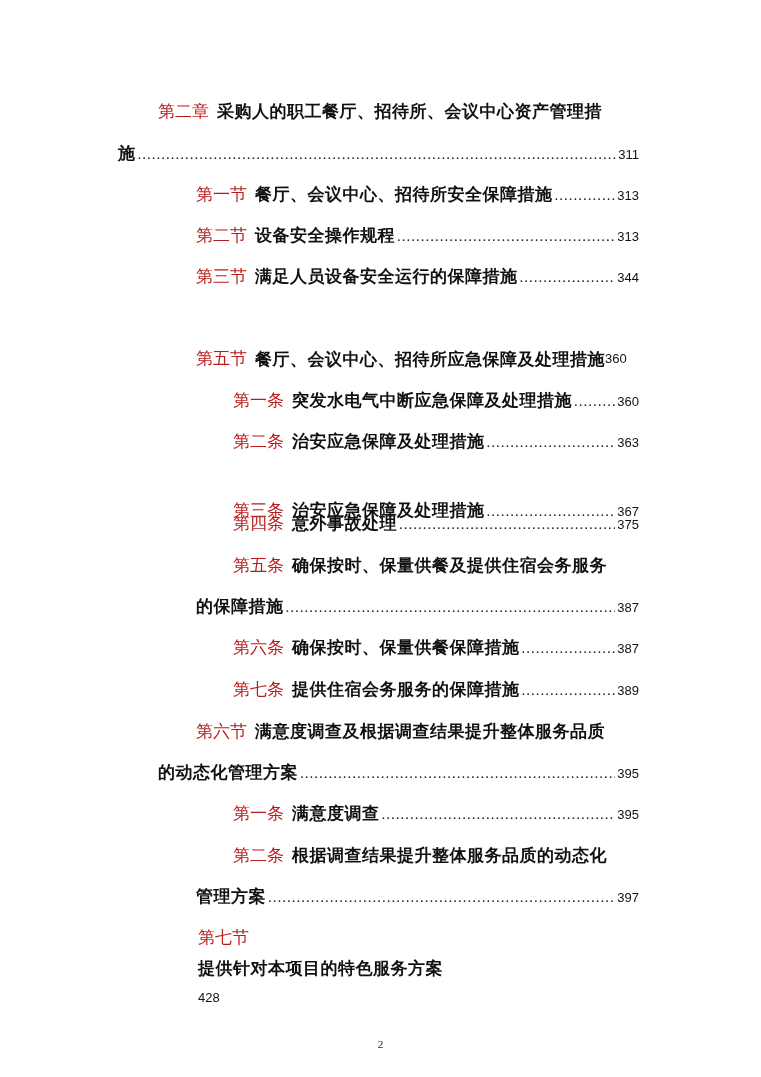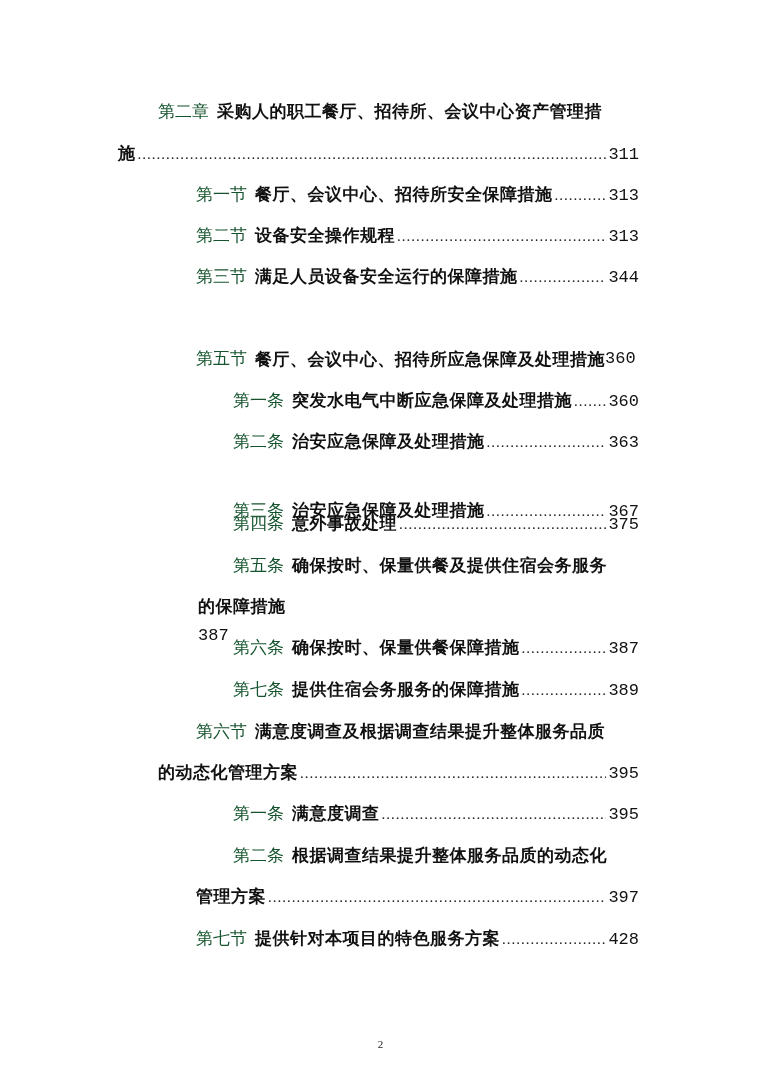--- a/index.html
+++ b/index.html
@@ -1,26 +1,26 @@
 <!DOCTYPE html>
 <html><head>
 <meta charset="utf-8">
 <style>
   html, body { margin: 0; padding: 0; background: #ffffff; }
   body { width: 761px; height: 1077px; position: relative; overflow: hidden;
          font-family: "DejaVu Serif", "Liberation Serif", serif; color: #111; }
   .page { position: absolute; left: 0; top: 0; width: 761px; height: 1077px; background: #fff; }
   .toc-line { position: absolute; height: 30px; display: flex; align-items: baseline;
               font-size: 17px; line-height: 30px; white-space: nowrap; }
-  .lbl { font-family: "Liberation Serif", "DejaVu Serif", serif; font-weight: normal; color: #14532d; margin-right: 8px; }
+  .lbl { font-family: "Liberation Serif", "DejaVu Serif", serif; font-weight: normal; color: #b91c1c; margin-right: 8px; }
   .ttl { font-weight: bold; letter-spacing: 0.5px; }
   .dots { flex: 1; overflow: hidden; margin: 0 2px; letter-spacing: 1px; color: #222;
           font-family: "Liberation Serif", serif; font-size: 15px; }
   .dots::before { content: "........................................................................................................................................................................................................................................................................"; }
-  .pg { font-family: Liberation Mono, monospace; font-size: 17px; }
+  .pg { font-family: Liberation Sans, sans-serif; font-size: 13px; }
   .footer { position: absolute; top: 1038px; left: 0; width: 761px; text-align: center;
             font-family: "Liberation Serif", serif; font-size: 11px; color: #222; }
 </style>
 </head>
 <body>
 
 <div class="page">
 
   <div class="toc-line" style="top:96px; left:158px;">
     <span class="lbl">第二章</span>
@@ -77,21 +77,21 @@
   <div class="toc-line" style="top:508px; left:233px; width:406px;">
     <span class="lbl">第四条</span>
     <span class="ttl">意外事故处理</span>
     <span class="dots"></span>
     <span class="pg">375</span>
   </div>
   <div class="toc-line" style="top:550px; left:233px;">
     <span class="lbl">第五条</span>
     <span class="ttl">确保按时、保量供餐及提供住宿会务服务</span>
   </div>
-  <div class="toc-line" style="top:591px; left:196px; width:443px;flex-direction:column;">
+  <div class="toc-line" style="top:591px; left:196px; width:443px;">
     <span class="ttl">的保障措施</span>
     <span class="dots"></span>
     <span class="pg">387</span>
   </div>
   <div class="toc-line" style="top:632px; left:233px; width:406px;text-align:center;">
     <span class="lbl">第六条</span>
     <span class="ttl">确保按时、保量供餐保障措施</span>
     <span class="dots"></span>
     <span class="pg">387</span>
   </div>
@@ -120,21 +120,21 @@
   <div class="toc-line" style="top:840px; left:233px;">
     <span class="lbl">第二条</span>
     <span class="ttl">根据调查结果提升整体服务品质的动态化</span>
   </div>
   <div class="toc-line" style="top:881px; left:196px; width:443px;">
     <span class="ttl">管理方案</span>
     <span class="dots"></span>
     <span class="pg">397</span>
   </div>
 
-  <div class="toc-line" style="top:923px; left:196px; width:443px;">
+  <div class="toc-line" style="top:923px; left:196px; width:443px;flex-direction:column;">
     <span class="lbl">第七节</span>
     <span class="ttl">提供针对本项目的特色服务方案</span>
     <span class="dots"></span>
     <span class="pg">428</span>
   </div>
 
   <div class="footer">2</div>
 </div>
 
 </body></html>

